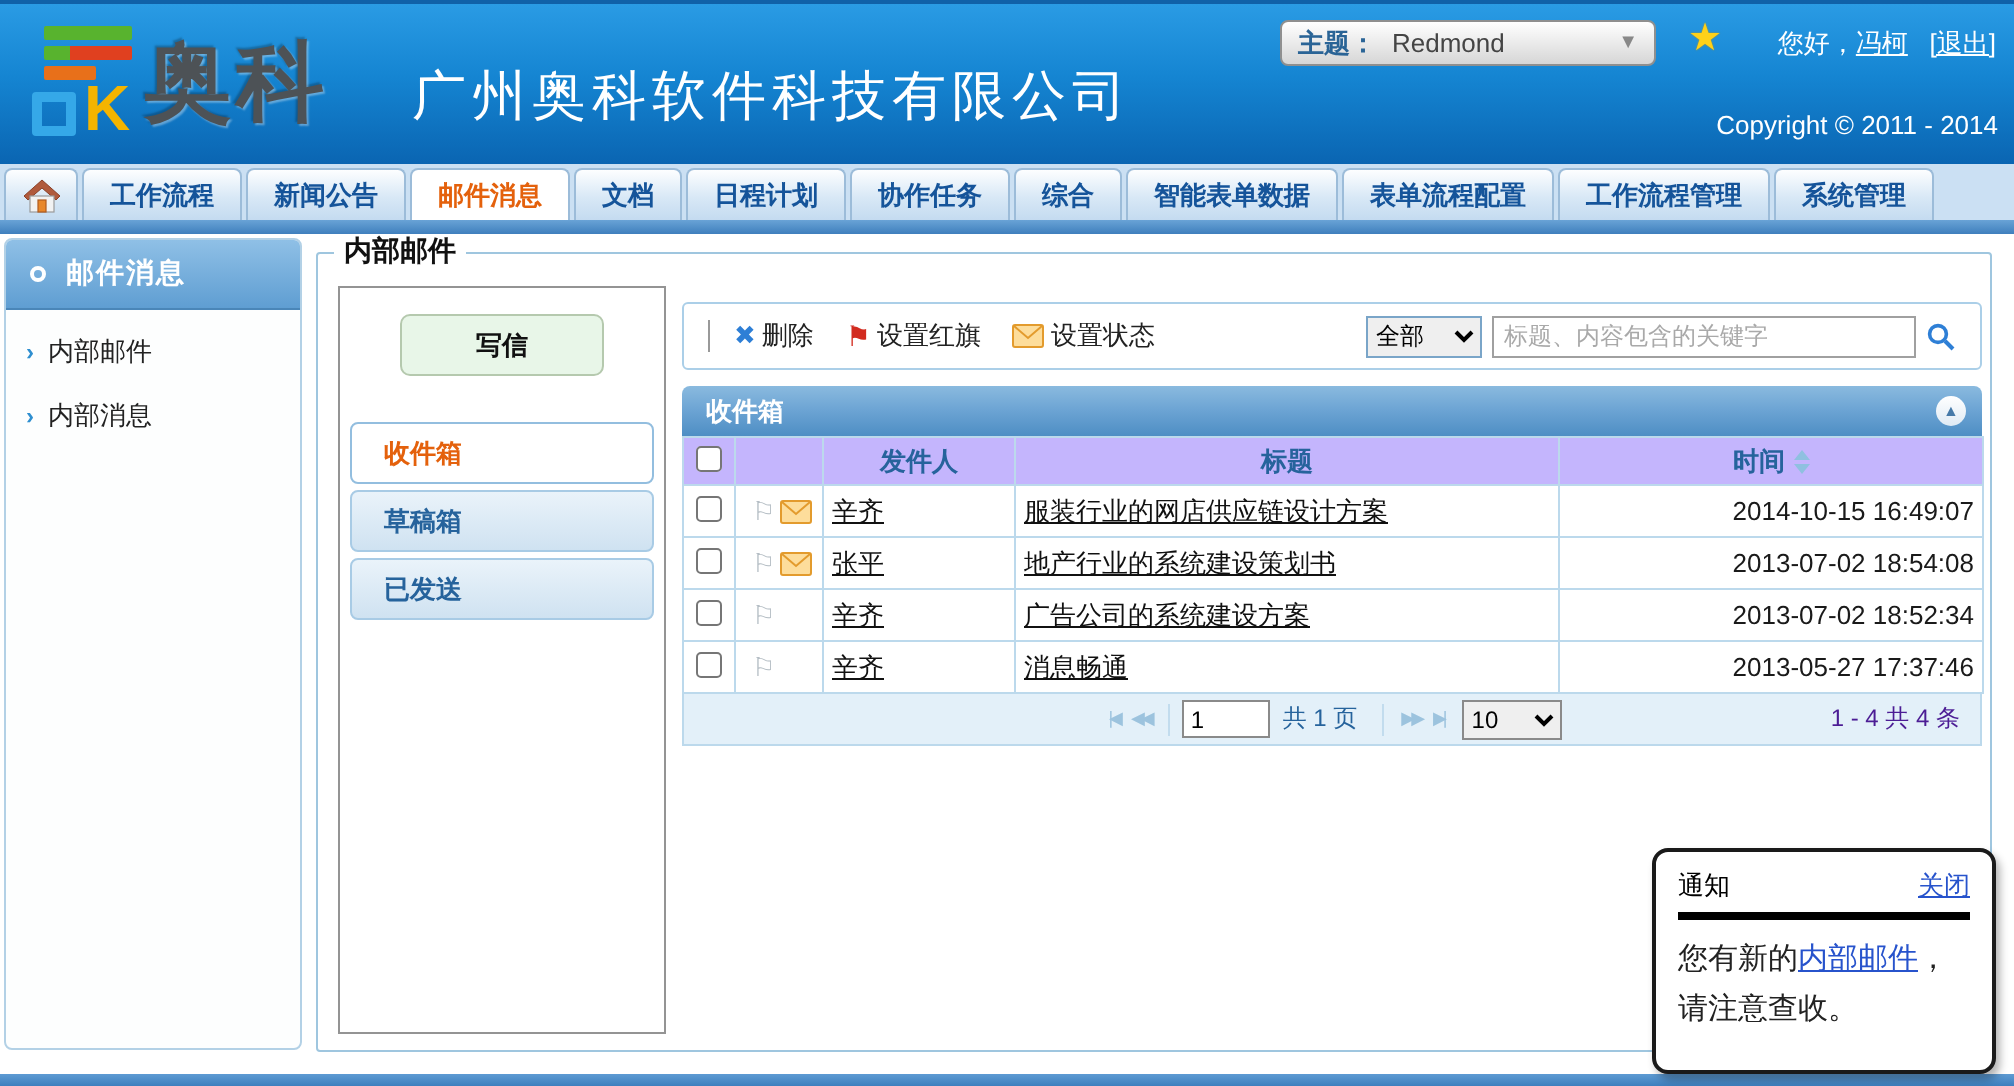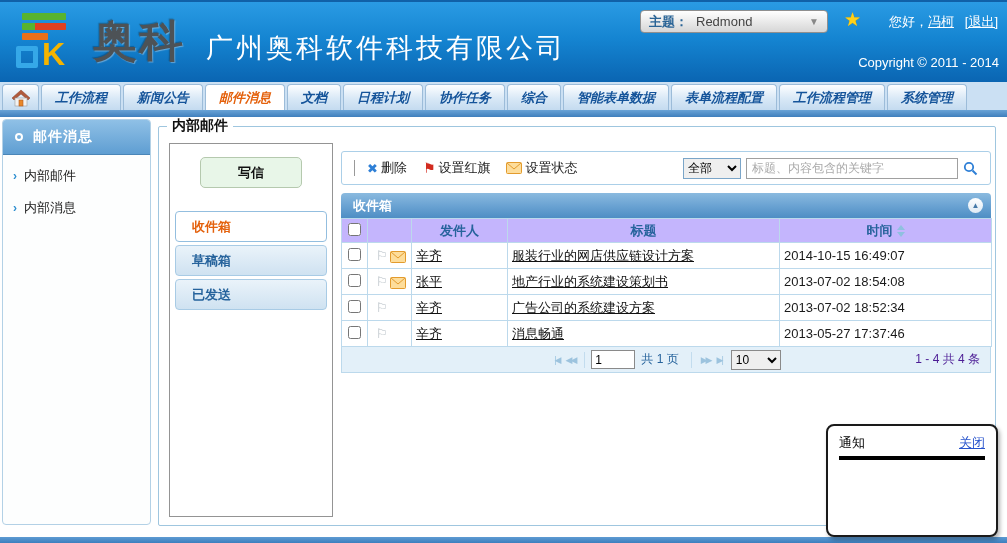--- a/index.html
+++ b/index.html
@@ -13,21 +13,21 @@
     border-top:2px solid #1061a8; }
   .logo-wrap { position:absolute; left:10px; top:6px; display:flex; align-items:center; }
   .logo-mark { width:62px; height:66px; position:relative; }
   .logo-bar { position:absolute; height:7px; border-radius:1px; }
   .lb1 { left:12px; top:5px;  width:44px; background:#58b32e; }
   .lb2 { left:12px; top:15px; width:44px; background:linear-gradient(90deg,#58b32e 30%,#e0401f 30%); }
   .lb3 { left:12px; top:25px; width:26px; background:#e8701a; }
   .logo-square { position:absolute; left:6px; top:38px; width:22px; height:22px; border:5px solid #35a8e8; border-radius:2px; }
   .logo-k { position:absolute; left:32px; top:30px; font-size:32px; font-weight:bold; color:#f4b400; line-height:32px; }
   .logo-text { font-size:44px; font-weight:bold; color:#4d5256; letter-spacing:2px;
-    text-shadow:1px 1px 1px rgba(255,255,255,0.35), -1px -1px 1px rgba(0,0,0,0.25); margin-left:21px; }
+    text-shadow:1px 1px 1px rgba(255,255,255,0.35), -1px -1px 1px rgba(0,0,0,0.25); margin-left:0; }
   .company { position:absolute; left:206px; top:28px; color:#fff; font-size:27px; letter-spacing:3px; }
   .theme-box { position:absolute; left:640px; top:8px; width:188px; height:23px; border:1px solid #8f8f8f;
     border-radius:4px; background:linear-gradient(180deg,#ffffff,#d6d6d6); display:flex; align-items:center;
     padding:0 8px; font-size:13px; cursor:pointer; }
   .theme-label { color:#2a6496; font-weight:bold; margin-right:8px; }
   .theme-value { color:#444; flex:1; }
   .theme-arrow { color:#888; font-size:10px; }
   .star { position:absolute; left:844px; top:6px; color:#ffd119; font-size:19px; text-shadow:0 0 1px #c90; }
   .user-info { position:absolute; right:9px; top:11px; color:#fff; font-size:13px; }
   .user-info a { color:#fff; text-decoration:underline;text-align:center; }
@@ -103,21 +103,21 @@
   table.mail { width:650px; border-collapse:collapse; table-layout:fixed; font-size:13px; }
   table.mail td, table.mail th { border:1px solid #bcd9ec; overflow:hidden; white-space:nowrap; }
   table.mail th { height:24px; background:#c4b5fd; color:#26639c; font-size:13px; font-weight:bold; }
   table.mail td { height:26px; background:#fff; color:#1a1a1a; padding:0 4px; }
   .c-check { width:26px; text-align:center; }
   .c-icons { width:44px; }
   .c-sender { width:96px; }
   .c-title { width:272px; }
   .c-time { width:212px; }
   td.c-sender, td.c-title { padding-left:12px; }
-  td.c-time { padding-left:8px; }
+  td.c-time { padding-left:8px;text-align:right; }
   .flag-gray { color:#b3bcc3; font-size:13px; margin:0 2px 0 4px; }
   .mail-link { color:#111; text-decoration:underline; }
   .sort-ico { display:inline-block; vertical-align:middle; margin-left:4px; }
   .sort-ico i { display:block; width:0; height:0; border-left:4px solid transparent; border-right:4px solid transparent; }
   .sort-up { border-bottom:5px solid #8fc0e0; margin-bottom:2px; }
   .sort-down { border-top:5px solid #8fc0e0; }
 
   
   .pager { width:650px; height:26px; background:#e3f0f9; border:1px solid #bcd9ec; border-top:none;
     display:flex; align-items:center; justify-content:center; font-size:12px; color:#26639c; position:relative; }
@@ -172,21 +172,21 @@
 </div>
 
 <div class="navbar">
   <div class="home-tab">
     <svg width="20" height="18" viewBox="0 0 20 18">
       <path d="M10 1 L19 9 L17 11 L10 5 L3 11 L1 9 Z" fill="#b05a3c" stroke="#8a4128" stroke-width="0.5"></path>
       <rect x="4" y="9" width="12" height="8" fill="#f2f2f2" stroke="#9a9a9a" stroke-width="0.6"></rect>
       <rect x="8" y="11" width="4" height="6" fill="#e8872a" stroke="#b05a1e" stroke-width="0.6"></rect>
     </svg>
   </div>
-  <div style="display:flex;font-style:italic;">
+  <div style="display:flex;">
       <div class="tab">工作流程</div>
       <div class="tab">新闻公告</div>
       <div class="tab active">邮件消息</div>
       <div class="tab">文档</div>
       <div class="tab">日程计划</div>
       <div class="tab">协作任务</div>
       <div class="tab">综合</div>
       <div class="tab">智能表单数据</div>
       <div class="tab">表单流程配置</div>
       <div class="tab">工作流程管理</div>
@@ -318,15 +318,19 @@
       </div>
     </div>
   </div>
 </div>
 
 <div class="notify">
   <div class="notify-head">
     <span class="notify-title">通知</span>
     <a class="notify-close">关闭</a>
   </div>
+  <div class="notify-body">
+    <span>您有新的</span><a>内部邮件</a><span>，</span><br>
+    <span>请注意查收。</span>
+  </div>
 </div>
 
 <div class="footer-strip"></div>
 
 </body></html>

